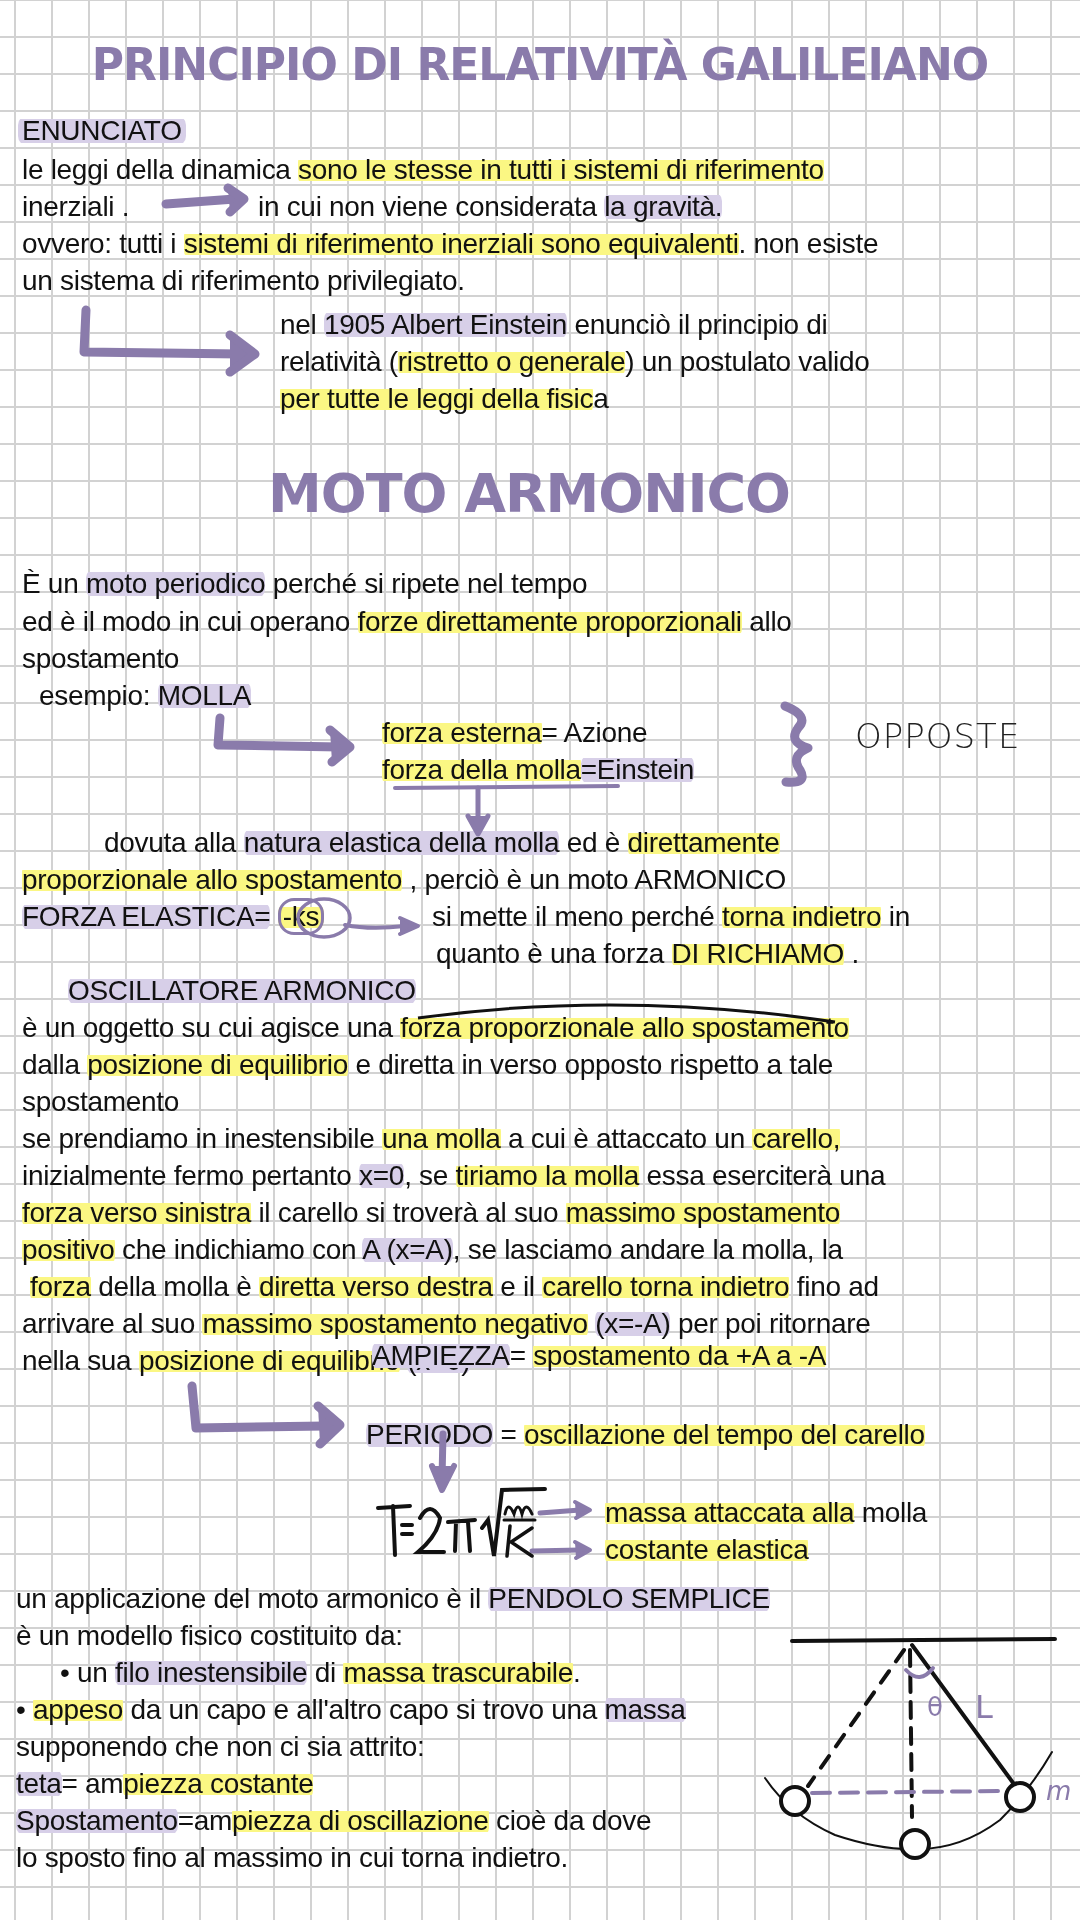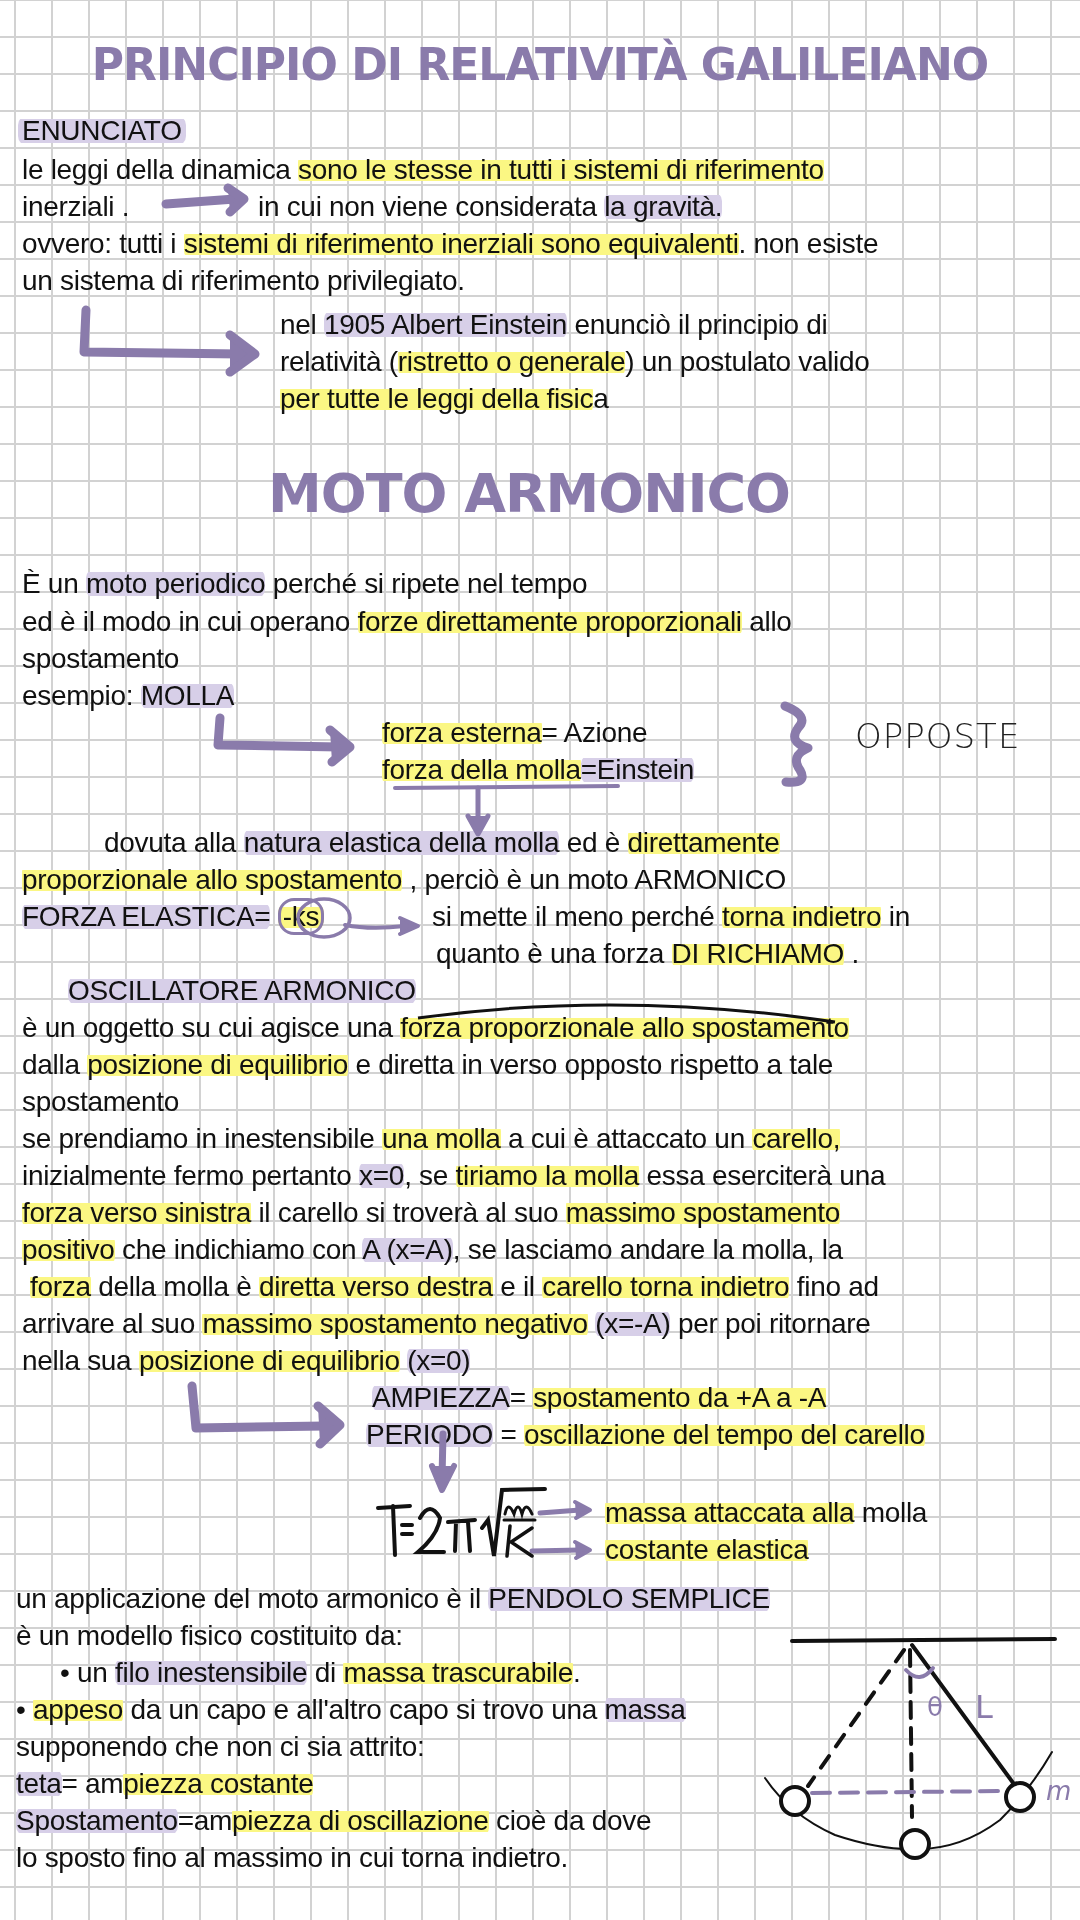--- a/index.html
+++ b/index.html
@@ -37,21 +37,21 @@
 
 <div class="abs t" style="left:280px;top:306px;"><span>nel </span><span class="hp">1905 Albert Einstein</span><span> enunciò il principio di</span></div>
 <div class="abs t" style="left:280px;top:343px;"><span>relatività (</span><span class="hy">ristretto o generale</span><span>) un postulato valido</span></div>
 <div class="abs t" style="left:280px;top:380px;"><span class="hy">per tutte le leggi della fisic</span><span>a</span></div>
 
 <div class="abs title" style="left:268px;top:462px;font-size:54px;">MOTO ARMONICO</div>
 
 <div class="abs t" style="left:22px;top:565px;"><span>È un </span><span class="hp">moto periodico</span><span> perché si ripete nel tempo</span></div>
 <div class="abs t" style="left:22px;top:603px;"><span>ed è il modo in cui operano </span><span class="hy">forze direttamente proporzionali</span><span> allo</span></div>
 <div class="abs t" style="left:22px;top:640px;"><span>spostamento</span></div>
-<div class="abs t" style="left:22px;top:677px;"><span>esempio: </span><span class="hp">MOLLA</span></div>
+<div class="abs t" style="left:39px;top:677px;"><span>esempio: </span><span class="hp">MOLLA</span></div>
 
 <div class="abs t" style="left:382px;top:714px;"><span class="hy">forza esterna</span><span>= Azione</span></div>
 <div class="abs t" style="left:382px;top:751px;"><span class="hy">forza della molla</span><span class="hp">=Einstein</span></div>
 <div class="abs hand" style="left:855px;top:716px;font-size:34px;letter-spacing:1px;color:#222;text-align:right;">OPPOSTE</div>
 
 <div class="abs t" style="left:104px;top:824px;"><span>dovuta alla </span><span class="hp">natura elastica della molla</span><span> ed è </span><span class="hy">direttamente</span></div>
 <div class="abs t" style="left:22px;top:861px;"><span class="hy">proporzionale allo spostamento</span><span> , perciò è un moto ARMONICO</span></div>
 <div class="abs t" style="left:22px;top:898px;"><span class="hp">FORZA ELASTICA=</span><span> </span><span class="hy" style="border:3px solid #8a7bab;border-radius:16px;padding:0 2px;">-ks</span></div>
 <div class="abs t" style="left:432px;top:898px;"><span>si mette il meno perché </span><span class="hy">torna indietro</span><span> in</span></div>
 <div class="abs t" style="left:436px;top:935px;"><span>quanto è una forza </span><span class="hy">DI RICHIAMO</span><span> .</span></div>
@@ -62,21 +62,21 @@
 <div class="abs t" style="left:22px;top:1046px;"><span>dalla </span><span class="hy">posizione di equilibrio</span><span> e diretta in verso opposto rispetto a tale</span></div>
 <div class="abs t" style="left:22px;top:1083px;"><span>spostamento</span></div>
 <div class="abs t" style="left:22px;top:1120px;"><span>se prendiamo in inestensibile </span><span class="hy">una molla</span><span> a cui è attaccato un </span><span class="hy">carello,</span></div>
 <div class="abs t" style="left:22px;top:1157px;"><span>inizialmente fermo pertanto </span><span class="hp">x=0</span><span>, se </span><span class="hy">tiriamo la molla</span><span> essa eserciterà una</span></div>
 <div class="abs t" style="left:22px;top:1194px;"><span class="hy">forza verso sinistra</span><span> il carello si troverà al suo </span><span class="hy">massimo spostamento</span></div>
 <div class="abs t" style="left:22px;top:1231px;"><span class="hy">positivo</span><span> che indichiamo con </span><span class="hp">A (x=A)</span><span>, se lasciamo andare la molla, la</span></div>
 <div class="abs t" style="left:22px;top:1268px;margin-left:8px;"><span class="hy">forza</span><span> della molla è </span><span class="hy">diretta verso destra</span><span> e il </span><span class="hy">carello torna indietro</span><span> fino ad</span></div>
 <div class="abs t" style="left:22px;top:1305px;"><span>arrivare al suo </span><span class="hy">massimo spostamento negativo</span><span> </span><span class="hp">(x=-A)</span><span> per poi ritornare</span></div>
 <div class="abs t" style="left:22px;top:1342px;"><span>nella sua </span><span class="hy">posizione di equilibrio</span><span> </span><span class="hp">(x=0)</span></div>
 
-<div class="abs t" style="left:372px;top:1379px;text-align:right;"><span class="hp">AMPIEZZA</span><span>= </span><span class="hy">spostamento da +A a -A</span></div>
+<div class="abs t" style="left:372px;top:1337px;text-align:right;"><span class="hp">AMPIEZZA</span><span>= </span><span class="hy">spostamento da +A a -A</span></div>
 <div class="abs t" style="left:366px;top:1416px;"><span class="hp">PERIODO</span><span> = </span><span class="hy">oscillazione del tempo del carello</span></div>
 
 <div class="abs t" style="left:590px;top:1494px;padding-left:15px;"><span class="hy">massa attaccata alla</span><span> molla</span></div>
 <div class="abs t" style="left:605px;top:1531px;"><span class="hy">costante elastica</span></div>
 
 <div class="abs t" style="left:16px;top:1580px;"><span>un applicazione del moto armonico è il </span><span class="hp">PENDOLO SEMPLICE</span></div>
 <div class="abs t" style="left:16px;top:1617px;"><span>è un modello fisico costituito da:</span></div>
 <div class="abs t" style="left:16px;top:1654px;margin-left:44px;"><span>• un </span><span class="hp">filo inestensibile</span><span> di </span><span class="hy">massa trascurabile</span><span>.</span></div>
 <div class="abs t" style="left:16px;top:1691px;"><span>• </span><span class="hy">appeso</span><span> da un capo e all'altro capo si trovo una </span><span class="hp">massa</span></div>
 <div class="abs t" style="left:16px;top:1728px;"><span>supponendo che non ci sia attrito:</span></div>

